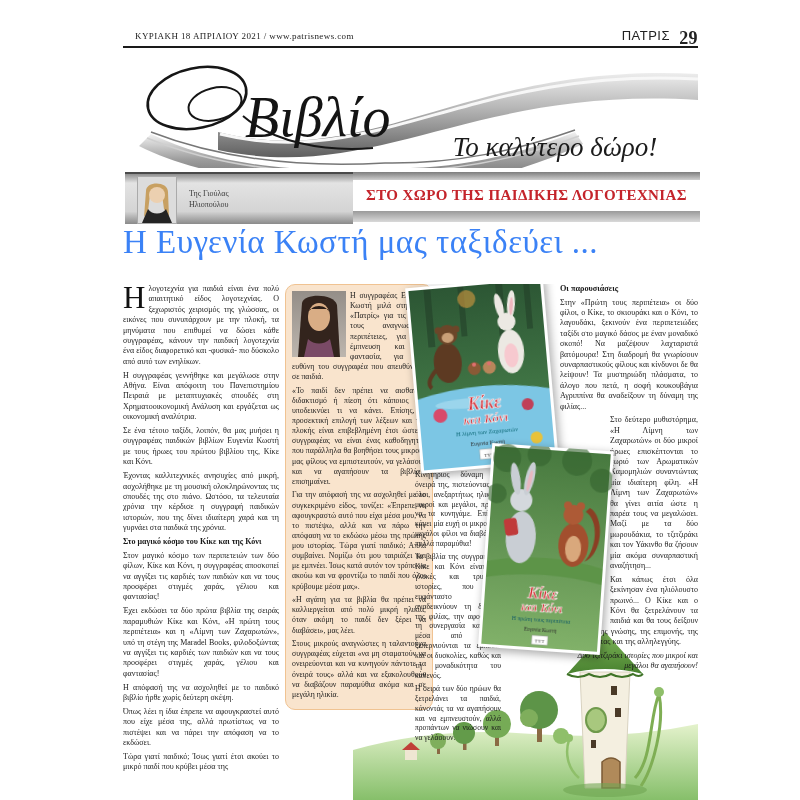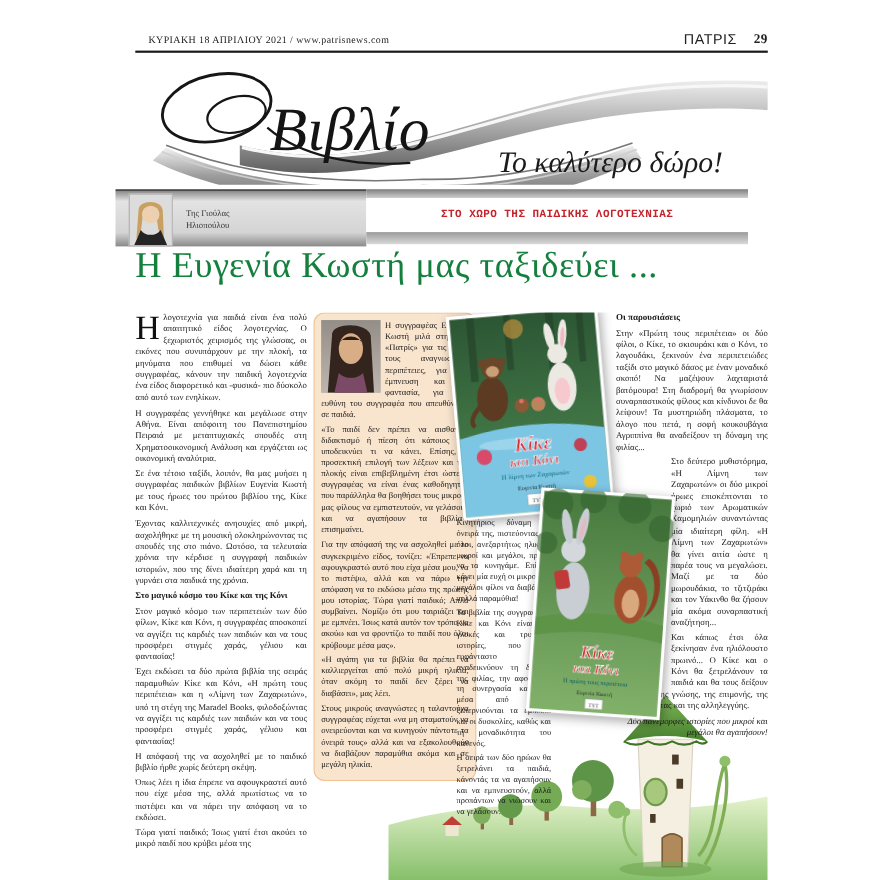--- a/index.html
+++ b/index.html
@@ -4,43 +4,43 @@
 <style>
   html,body{margin:0;padding:0;background:#fff;}
   .page{position:relative;width:800px;height:800px;background:#fff;overflow:hidden;
         font-family:"Liberation Serif",serif;color:#1a1a1a;}
   
   .hdr{position:absolute;left:123px;top:28px;width:575px;height:16px;
        font-family:"Liberation Serif",serif;font-size:9px;color:#222;letter-spacing:.4px;}
   .hdr .date{position:absolute;left:12px;top:3px;}
   .hdr .brand{position:absolute;right:28px;top:0;font-family:"Liberation Sans",sans-serif;
               font-weight:normal;font-size:13px;letter-spacing:.5px;}
-  .hdr .pageno{position:absolute;right:0;top:0;font-size:12px;font-weight:bold;}
+  .hdr .pageno{position:absolute;right:0;top:0;font-size:18px;font-weight:bold;}
   .hdr-rule{position:absolute;left:123px;top:46px;width:575px;height:2px;background:#1a1a1a;}
   
   .masthead{position:absolute;left:123px;top:52px;width:575px;height:116px;}
   
-  .byline{position:absolute;left:105px;top:172px;width:575px;height:50px;}
+  .byline{position:absolute;left:125px;top:172px;width:575px;height:50px;}
   .byline .left{position:absolute;left:0;top:0;width:228px;height:50px;
         background:linear-gradient(180deg,#8f8f8f 0,#e3e3e3 18%,#d4d4d4 75%,#8a8a8a 100%);
         border-top:2px solid #4a4a4a;}
   .byline .photo{position:absolute;left:12px;top:2px;width:38px;height:46px;border:1px solid #aaa;background:#e5e5e5;}
   .byline .name{position:absolute;left:64px;top:15px;font-size:8px;color:#3a3a3a;line-height:1.35;}
   .byline .right{position:absolute;left:228px;top:0;width:347px;height:50px;}
   .bar-top{position:absolute;left:0;top:0;width:347px;height:8px;
         background:linear-gradient(180deg,#7d7d7d,#cfcfcf);}
   .bar-mid{position:absolute;left:0;top:8px;width:347px;height:31px;background:#fff;
         display:flex;align-items:center;justify-content:center;}
-  .bar-mid span{font-family:Liberation Mono, monospace;font-weight:bold;font-size:10px;
+  .bar-mid span{font-family:Liberation Serif, serif;font-weight:bold;font-size:15px;
         color:#c4242b;letter-spacing:.4px;}
   .bar-bot{position:absolute;left:0;top:39px;width:347px;height:11px;
         background:linear-gradient(180deg,#9a9a9a,#d9d9d9);}
   
   .headline{position:absolute;left:123px;top:224px;width:575px;font-size:33px;
-        font-family:"Liberation Serif",serif;color:#15803d;letter-spacing:.5px;}
+        font-family:"Liberation Serif",serif;color:#3b82f6;letter-spacing:.5px;}
   
   .cols{position:absolute;left:123px;top:284px;width:575px;height:516px;overflow:hidden;}
   .coltext{font-size:8px;line-height:1.3;text-align:justify;}
   .coltext p{margin:0 0 3.5px 0;}
   .col1{position:absolute;left:0;top:0;width:156px;z-index:2;}
   .dropcap{float:left;font-size:31px;line-height:26px;padding:1px 3px 0 0;color:#111;}
   .subhead{font-weight:bold;margin:2px 0 3.5px 0;}
   .ibox{position:absolute;left:162px;top:0;width:148px;max-height:452px;overflow:hidden;
         background:#f9e4cd;border:1px solid #f0c392;border-radius:10px;padding:6px;
         box-sizing:border-box;z-index:1;font-size:7.8px;}
@@ -278,21 +278,21 @@
         <text x="61" y="196" text-anchor="middle" font-size="4.8" fill="#444">ΤΥΤ</text>
       </svg>
     </div>
 
     <div class="col4 coltext">
       <div class="heading">Οι παρουσιάσεις</div>
       <p>Στην «Πρώτη τους περιπέτεια» οι δύο φίλοι, ο Κίκε, το σκιουράκι και ο Κόνι, το λαγουδάκι, ξεκινούν ένα περιπετειώδες ταξίδι στο μαγικό δάσος με έναν μοναδικό σκοπό! Να μαζέψουν λαχταριστά βατόμουρα! Στη διαδρομή θα γνωρίσουν συναρπαστικούς φίλους και κίνδυνοι δε θα λείψουν! Τα μυστηριώδη πλάσματα, το άλογο που πετά, η σοφή κουκουβάγια Αγριππίνα θα αναδείξουν τη δύναμη της φιλίας...</p>
       <div class="wrap-spacer"></div>
       <p>Στο δεύτερο μυθιστόρημα, «Η Λίμνη των Ζαχαρωτών» οι δύο μικροί ήρωες επισκέπτονται το χωριό των Αρωματικών Χαμομηλιών συναντώντας μία ιδιαίτερη φίλη. «Η Λίμνη των Ζαχαρωτών» θα γίνει αιτία ώστε η παρέα τους να μεγαλώσει. Μαζί με τα δύο μωρουδάκια, το τζιτζιράκι και τον Υάκινθο θα ζήσουν μία ακόμα συναρπαστική αναζήτηση...</p>
       <p>Και κάπως έτσι όλα ξεκίνησαν ένα ηλιόλουστο πρωινό... Ο Κίκε και ο Κόνι θα ξετρελάνουν τα παιδιά και θα τους δείξουν τον δρόμο της γνώσης, της επιμονής, της κοινωνικότητας και της αλληλεγγύης.</p>
-      <p class="quote-ital">Δύο πανέμορφες ιστορίες που μικροί και μεγάλοι θα αγαπήσουν!</p>
+      <p class="quote-ital">Δύο τζιτζιράκι ιστορίες που μικροί και μεγάλοι θα αγαπήσουν!</p>
     </div>
 
     <div class="illus">
       <svg width="345" height="172" viewBox="0 0 345 172">
         <defs>
           <linearGradient id="md" x1="0" y1="0" x2="0" y2="1">
             <stop offset="0" stop-color="#e4f2cc"></stop>
               <stop offset="1" stop-color="#86bf6a"></stop>
           </linearGradient>
           <linearGradient id="rf" x1="0" y1="0" x2="0" y2="1">

